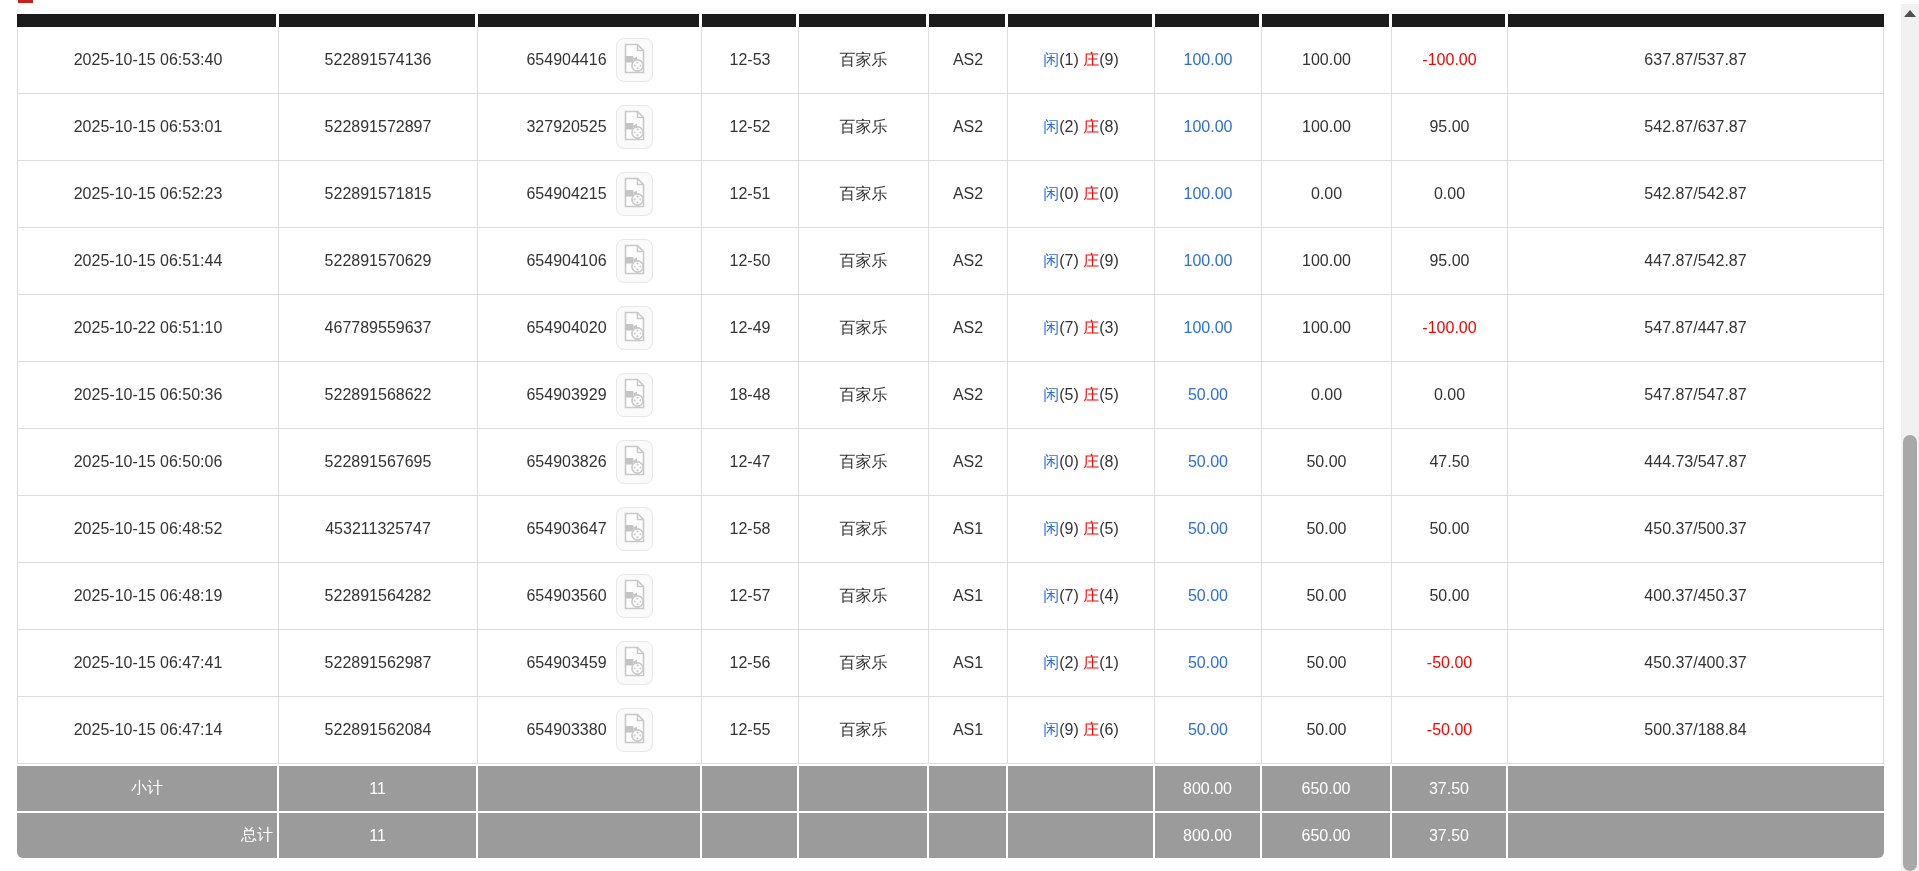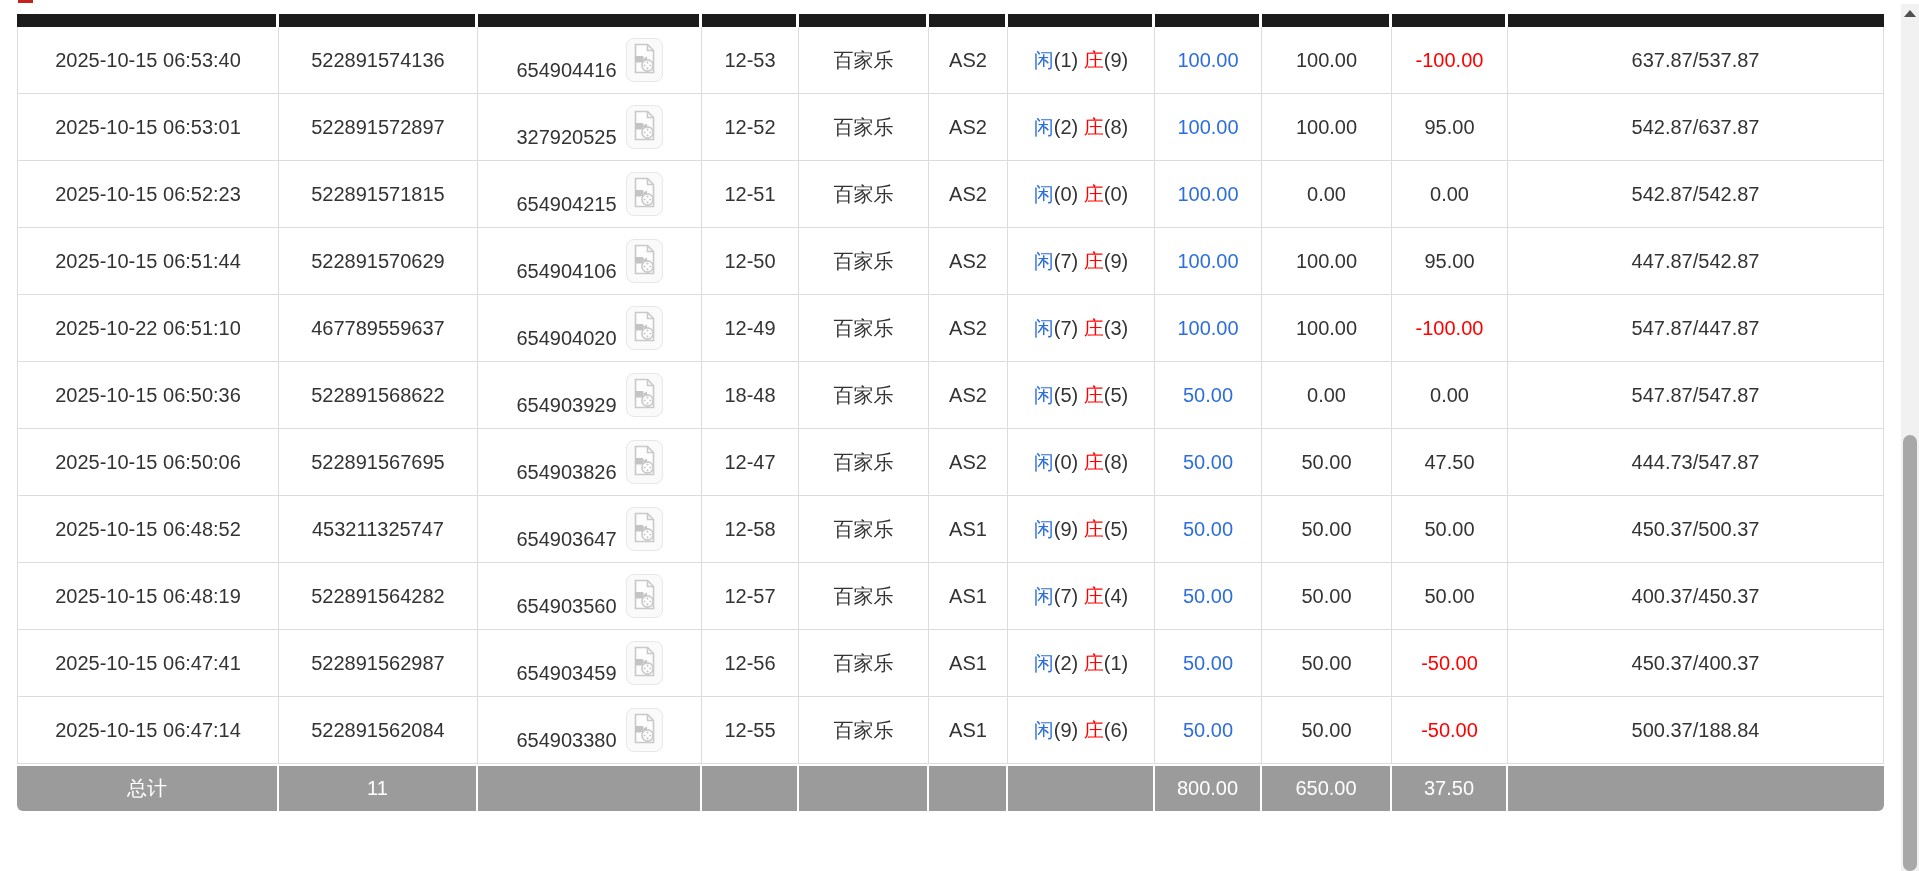--- a/index.html
+++ b/index.html
@@ -18,21 +18,21 @@
   body{
     width:1919px;height:871px;position:relative;overflow:hidden;
     background:#ffffff;
     font-family:"Liberation Sans","DejaVu Sans",sans-serif;
     color:var(--text_color);
   }
   .red-marker{position:absolute;left:18px;top:0;width:15px;height:3px;background:var(--red_marker);}
   table.records{
     position:absolute;left:17px;top:14px;width:1867px;
     border-collapse:separate;border-spacing:0;table-layout:fixed;
-    font-size:20px;
+    font-size:16px;
   }
   table.records th{
     background:var(--header_bg);height:13px;padding:0;
     border-right:3px solid #ffffff;
   }
   table.records th:last-child{border-right:none;}
   table.records td{
     text-align:center;vertical-align:middle;
     background:#ffffff;
     border-bottom:1px solid var(--row_border);
@@ -40,27 +40,27 @@
     padding:0 4px;overflow:hidden;white-space:nowrap;
   }
   table.records tbody td{height:66px;}
   table.records tbody td:first-child{border-left:1px solid var(--row_border);}
   table.records tfoot td{
     background:var(--footer_bg);color:#ffffff;height:45px;
     border-right:2px solid #ffffff;border-bottom:none;
     border-top:2px solid #ffffff;
   }
   table.records tfoot td:last-child{border-right:none;}
-  table.records tfoot tr:last-child td:first-child{border-bottom-left-radius:6px;}
+  table.records tfoot tr:last-child td:first-child{border-bottom-left-radius:6px;text-align:right;}
   table.records tfoot tr:last-child td:last-child{border-bottom-right-radius:6px;}
   .bet-link{color:var(--link_blue);cursor:pointer;}
   .neg{color:var(--loss_red);}
   .res-player{color:var(--link_blue);}
   .res-banker{color:var(--banker_red);}
-  .gameno-wrap{display:inline-flex;align-items:flex-end;gap:9px;vertical-align:middle;}
+  .gameno-wrap{display:inline-flex;align-items:center;gap:9px;vertical-align:middle;}
   .video-btn{
     width:37px;height:44px;border:1px solid #e7e7e7;border-radius:8px;
     background:#fafafa;display:inline-flex;align-items:center;justify-content:center;
     cursor:pointer;padding:0;
   }
   .scrollbar{position:absolute;top:4px;right:0;width:18px;height:867px;background:var(--scroll_track);}
   .scroll-arrow-up{
     position:absolute;top:6px;left:3px;width:0;height:0;cursor:pointer;
     border-left:6px solid transparent;border-right:6px solid transparent;
     border-bottom:7px solid #4f4f4f;
@@ -406,20 +406,33 @@
         <td>AS1</td>
         <td><span class="res-player">闲</span><span>(9) </span><span class="res-banker">庄</span><span>(6)</span></td>
         <td><span class="bet-link">50.00</span></td>
         <td>50.00</td>
         <td class="neg">-50.00</td>
         <td>500.37/188.84</td>
       </tr>
     </tbody>
   <tfoot id="foot">
       <tr>
+        <td>小计</td>
+        <td>11</td>
+        <td></td>
+        <td></td>
+        <td></td>
+        <td></td>
+        <td></td>
+        <td>800.00</td>
+        <td>650.00</td>
+        <td>37.50</td>
+        <td></td>
+      </tr>
+      <tr>
         <td>总计</td>
         <td>11</td>
         <td></td>
         <td></td>
         <td></td>
         <td></td>
         <td></td>
         <td>800.00</td>
         <td>650.00</td>
         <td>37.50</td>

